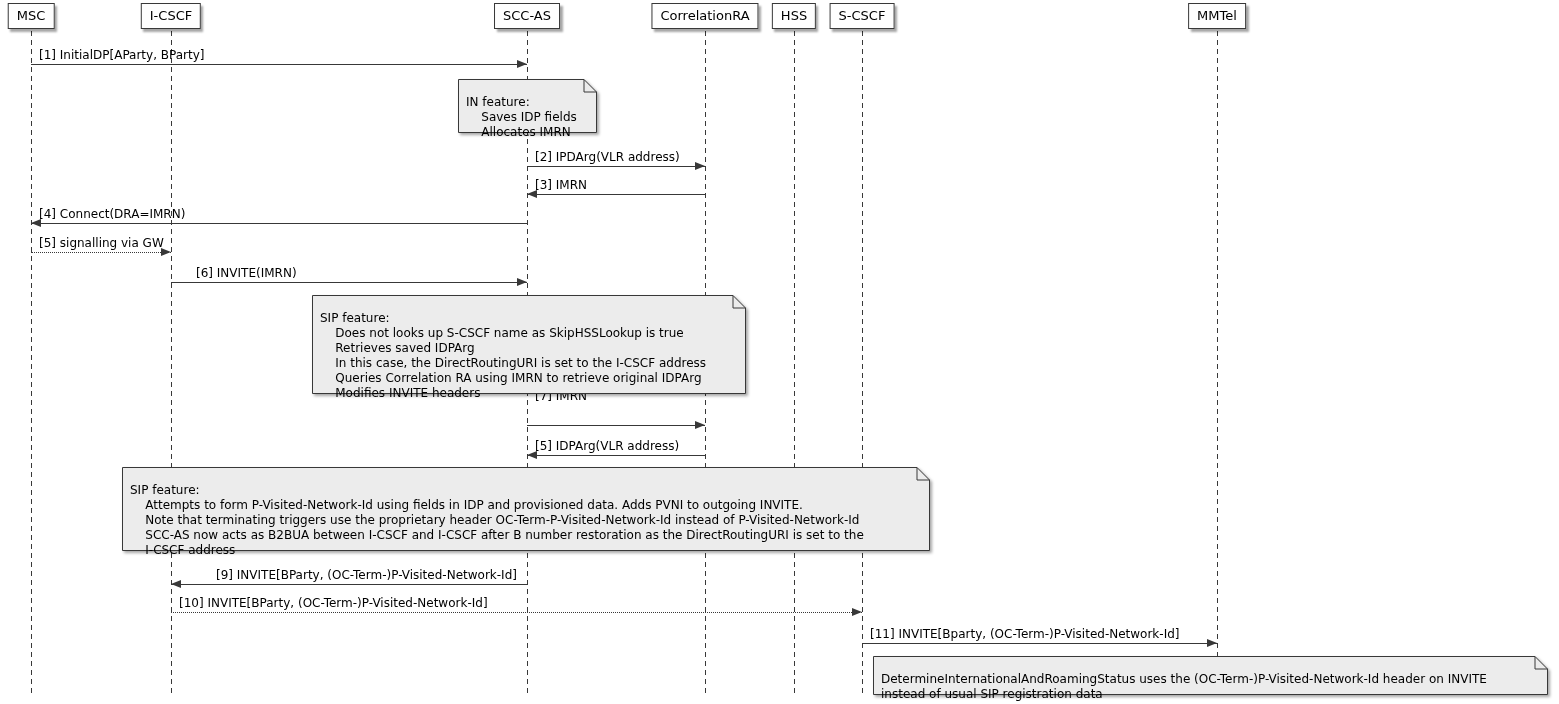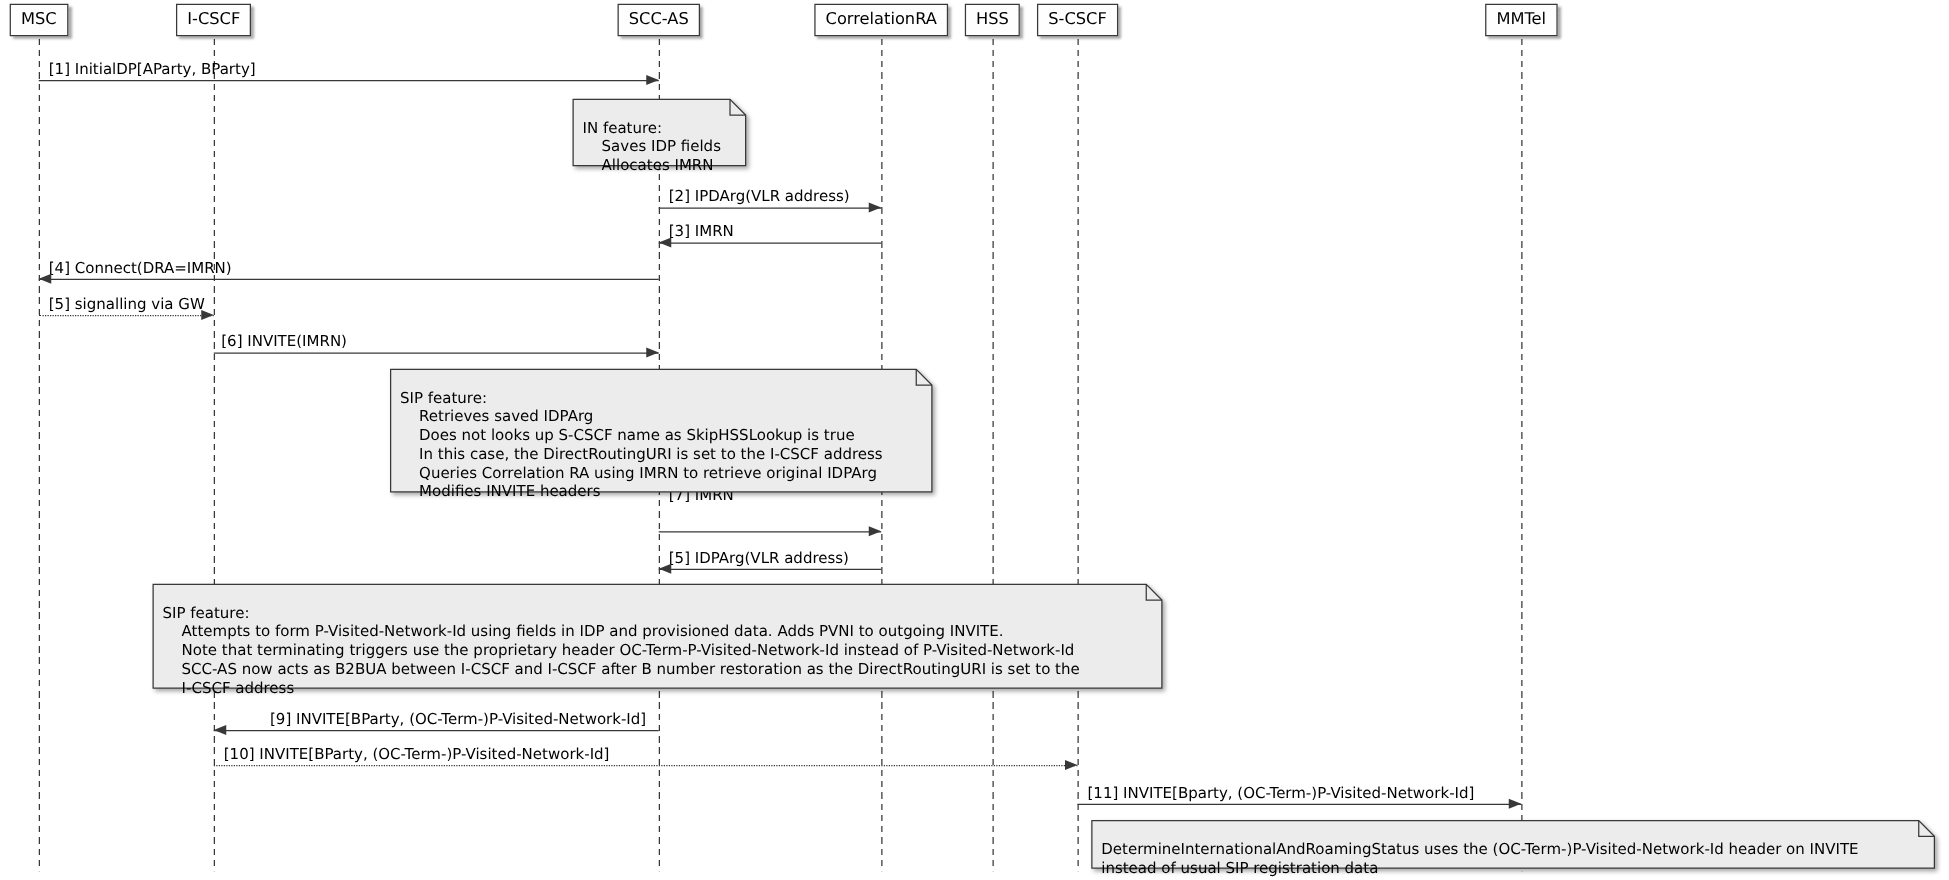--- a/index.html
+++ b/index.html
@@ -102,21 +102,21 @@
     <div class="arrowhead dir-left" style="left: 527px; top: 190px;"></div>
     <div class="msg-label" style="left: 535px; top: 178px;">[3] IMRN</div>
     <div class="msg-line" style="left: 31px; top: 223px; width: 496px;"></div>
     <div class="arrowhead dir-left" style="left: 31px; top: 219px;"></div>
     <div class="msg-label" style="left: 39px; top: 207px;">[4] Connect(DRA=IMRN)</div>
     <div class="msg-line dotted" style="left: 31px; top: 252px; width: 140px;"></div>
     <div class="arrowhead dir-right" style="left: 161px; top: 248px;"></div>
     <div class="msg-label" style="left: 39px; top: 236px;">[5] signalling via GW</div>
     <div class="msg-line" style="left: 171px; top: 282px; width: 356px;"></div>
     <div class="arrowhead dir-right" style="left: 517px; top: 278px;"></div>
-    <div class="msg-label" style="left: 177px; top: 266px;">[6] INVITE(IMRN)</div>
+    <div class="msg-label" style="left: 196px; top: 266px;">[6] INVITE(IMRN)</div>
     <div class="msg-line" style="left: 527px; top: 425px; width: 178px;"></div>
     <div class="arrowhead dir-right" style="left: 695px; top: 421px;"></div>
     <div class="msg-label" style="left: 535px; top: 389px;">[7] IMRN</div>
     <div class="msg-line" style="left: 527px; top: 455px; width: 178px;"></div>
     <div class="arrowhead dir-left" style="left: 527px; top: 451px;"></div>
     <div class="msg-label" style="left: 535px; top: 439px;">[5] IDPArg(VLR address)</div>
     <div class="msg-line" style="left: 171px; top: 584px; width: 356px;"></div>
     <div class="arrowhead dir-left" style="left: 171px; top: 580px;"></div>
     <div class="msg-label" style="left: 179px; top: 568px; margin-left: 37px;">[9] INVITE[BParty, (OC-Term-)P-Visited-Network-Id]</div>
     <div class="msg-line dotted" style="left: 171px; top: 612px; width: 691px;"></div>
@@ -136,22 +136,22 @@
         <div class="note-line">    Allocates IMRN</div>
       </div>
     </div>
     <div class="note" style="left: 312px; top: 295px; width: 434px; height: 99px;">
       <svg width="434" height="99">
         <polygon points="0.5,0.5 421,0.5 433.5,13 433.5,98.5 0.5,98.5" fill="#ECECEC" stroke="#383838" stroke-width="1"></polygon>
         <path d="M421,0.5 L421,13 L433.5,13" fill="none" stroke="#383838" stroke-width="1"></path>
       </svg>
       <div class="note-text">
         <div class="note-line">SIP feature:</div>
+        <div class="note-line">    Does not looks up S-CSCF name as SkipHSSLookup is true</div>
         <div class="note-line">    Retrieves saved IDPArg</div>
-        <div class="note-line">    Does not looks up S-CSCF name as SkipHSSLookup is true</div>
         <div class="note-line">    In this case, the DirectRoutingURI is set to the I-CSCF address</div>
         <div class="note-line">    Queries Correlation RA using IMRN to retrieve original IDPArg</div>
         <div class="note-line">    Modifies INVITE headers</div>
       </div>
     </div>
     <div class="note" style="left: 122px; top: 467px; width: 808px; height: 84px;">
       <svg width="808" height="84">
         <polygon points="0.5,0.5 795,0.5 807.5,13 807.5,83.5 0.5,83.5" fill="#ECECEC" stroke="#383838" stroke-width="1"></polygon>
         <path d="M795,0.5 L795,13 L807.5,13" fill="none" stroke="#383838" stroke-width="1"></path>
       </svg>

